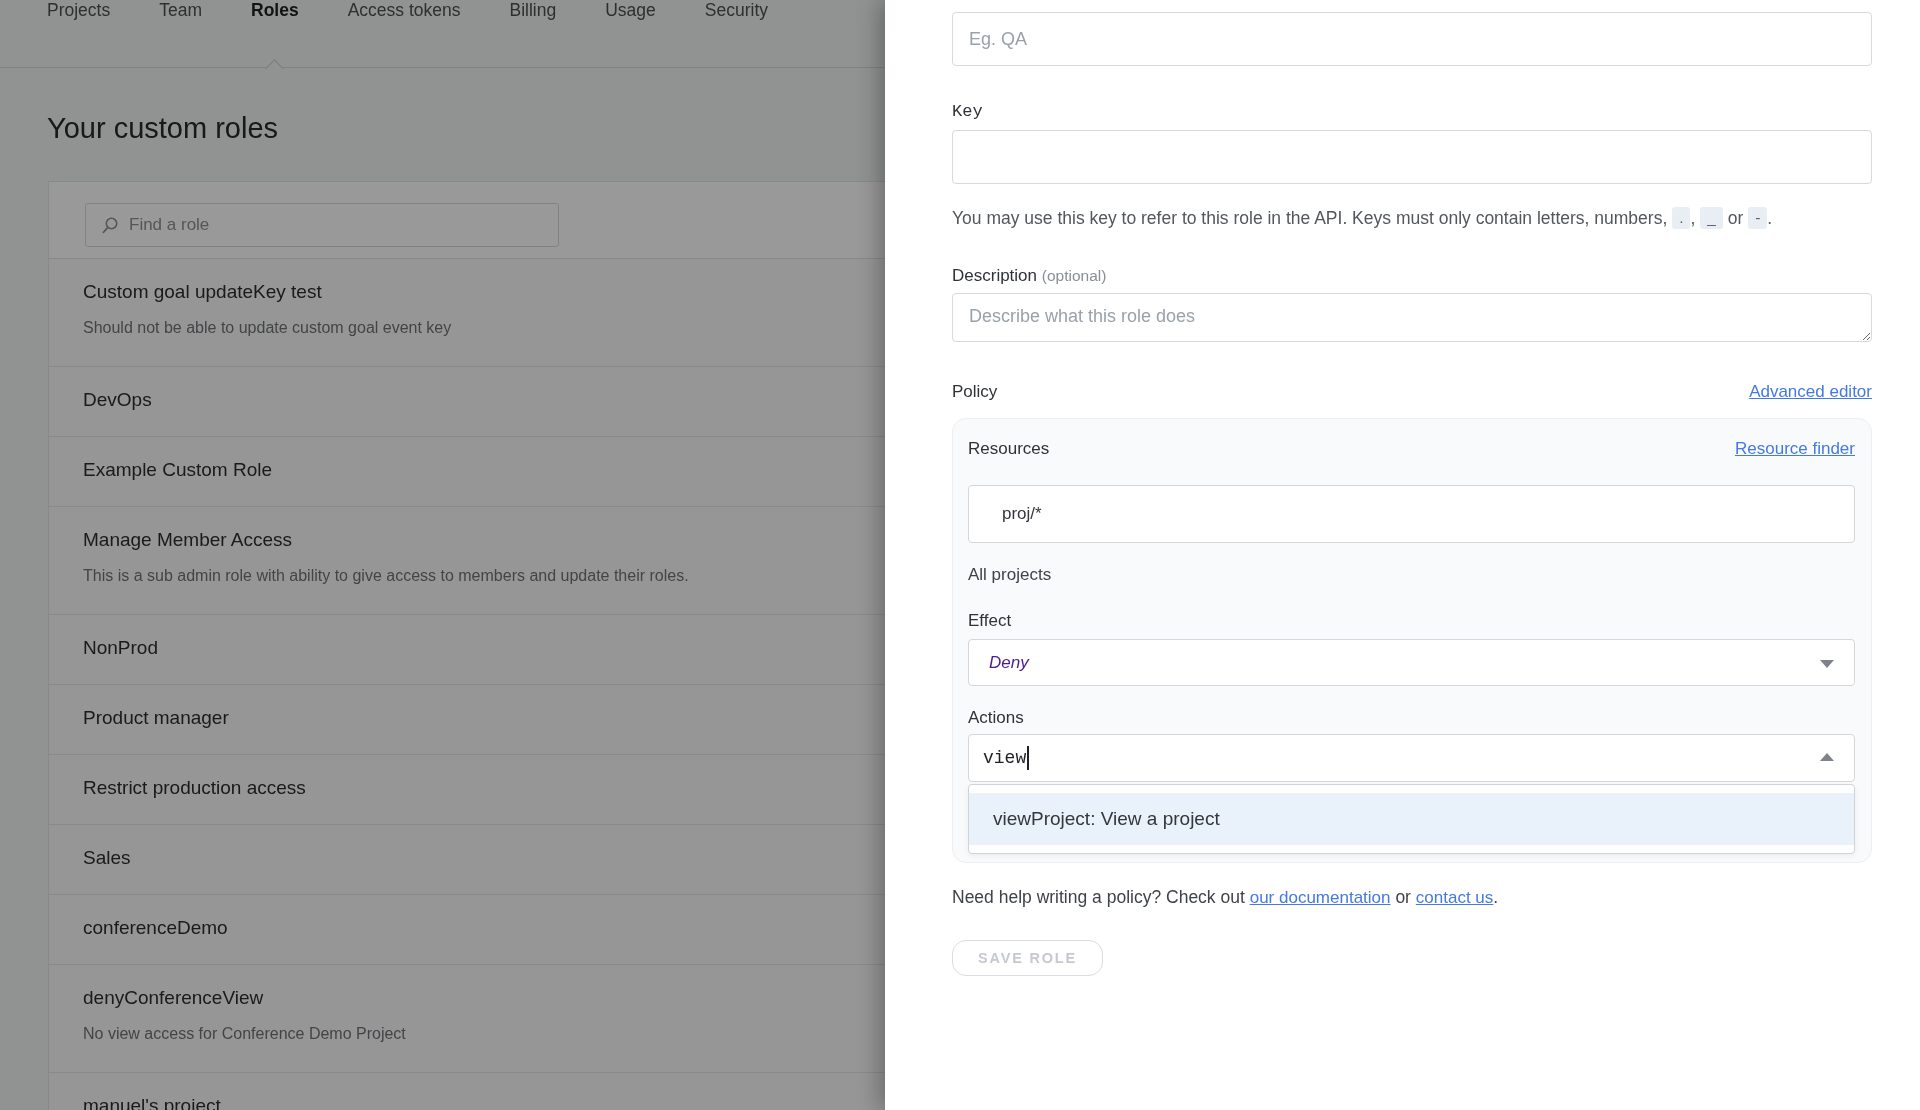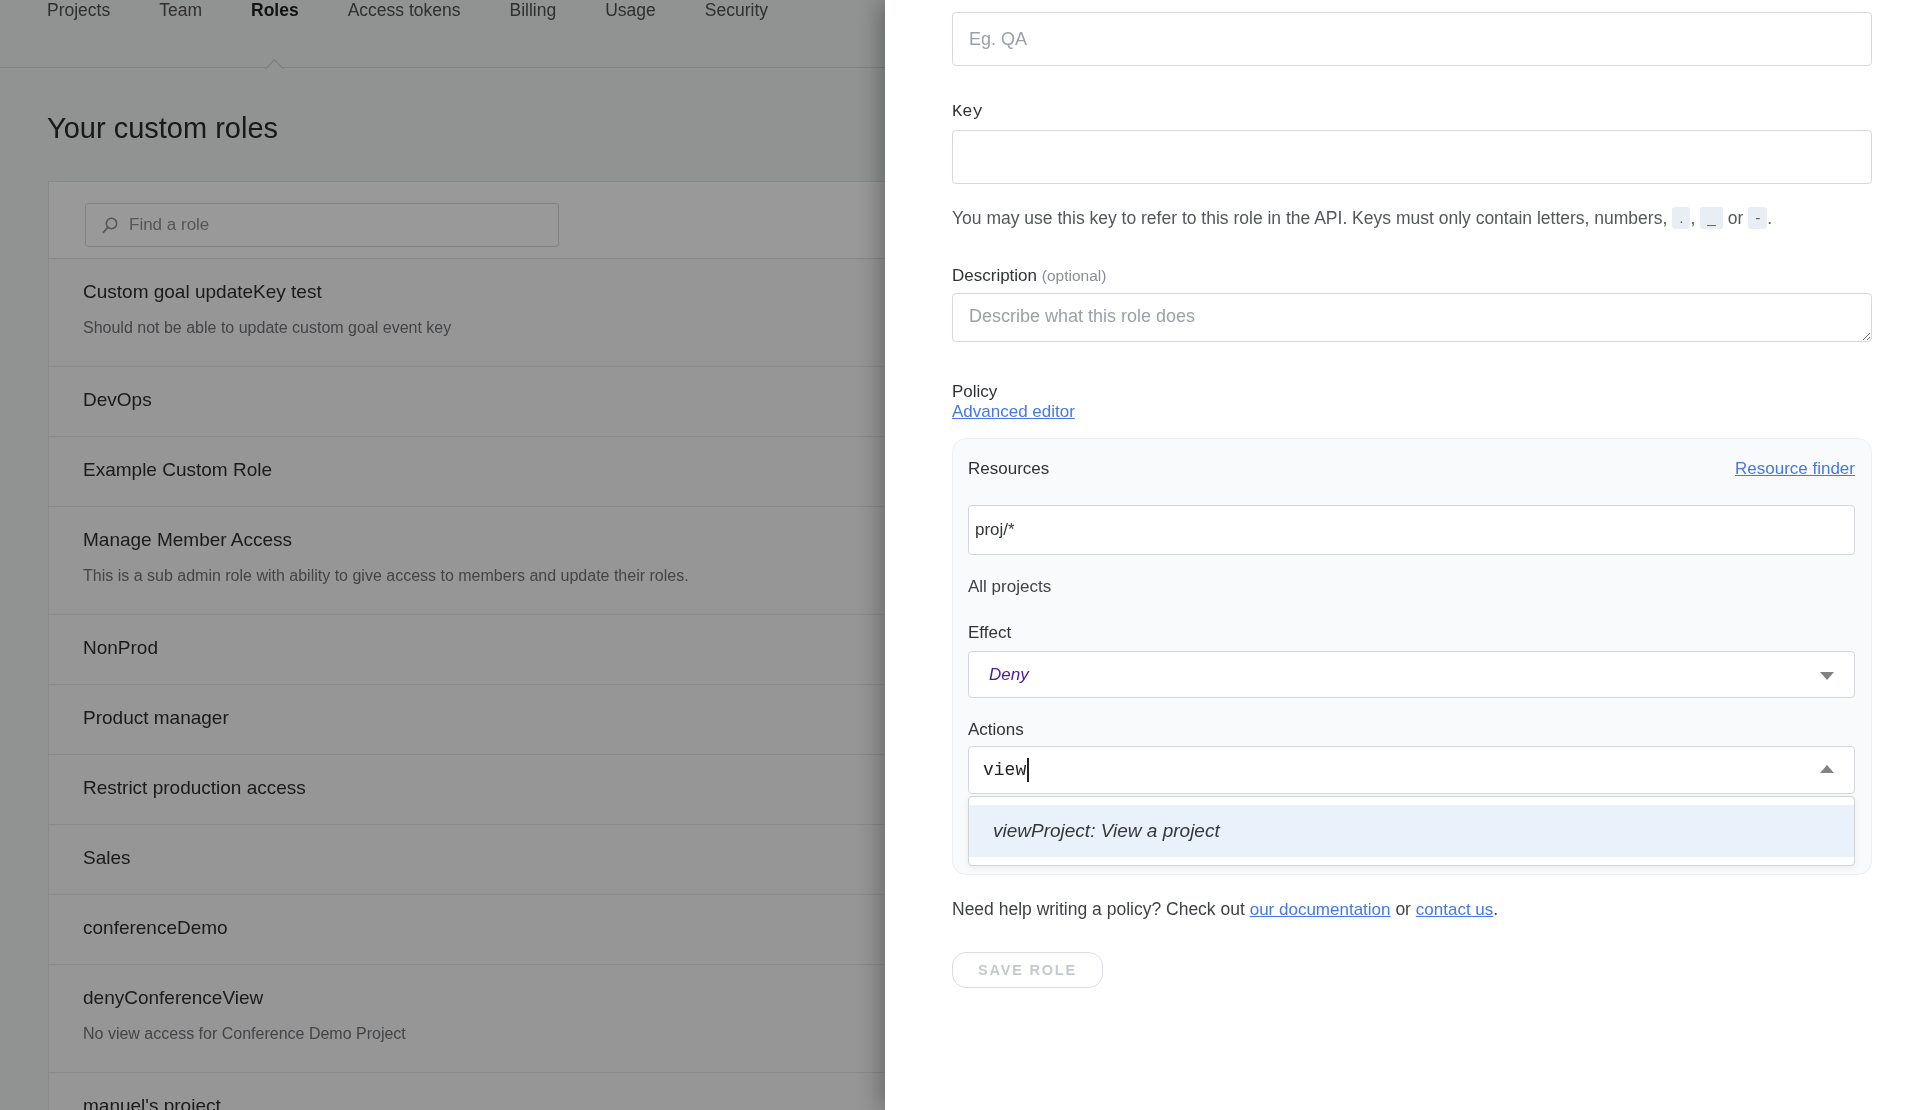--- a/index.html
+++ b/index.html
@@ -35,31 +35,31 @@
   .fld-label .optional { font-weight:400; color:#8a8f96; font-size:15.5px; }
   .cutoff-label { margin-top:-15px; height:19px; overflow:hidden; }
   .txt-input { width:920px; height:54px; border:1px solid #d6d9dd; border-radius:4px; background:#fff; font-size:18px; color:#33363b; padding:0 16px; outline:none; font-family:"Liberation Sans", sans-serif; }
   .txt-input::placeholder, textarea::placeholder { color:#9aa1a9; opacity:1; }
   .helper { width:920px; font-size:17.5px; color:#53575c; line-height:29px; margin-top:20px; }
   .tok { display:inline-block; background:#e9eef5; color:#5a5f66; border-radius:3px; padding:0 7px; font-size:15.5px; line-height:22px; vertical-align:1px; }
   textarea.desc { width:920px; height:49px; border:1px solid #d6d9dd; border-radius:4px; font-size:18px; color:#0369a1; padding:12px 16px; resize:vertical; outline:none; font-family:"Liberation Sans", sans-serif; }
   .row-between { display:flex; justify-content:space-between; align-items:baseline; }
   a.blue-link { color:#4479e2; font-size:17px; text-decoration:underline; cursor:pointer; }
   .policy-box { width:920px; background:#f9fafb; border:1px solid #eceef0; border-radius:14px; margin-top:16px; padding:20px 16px 8px 15px; }
-  .inner-input { width:887px; height:50px; border:1px solid #d3d6da; border-radius:4px; background:#fff; font-size:17px; color:#33363b; padding:0 6px; outline:none; font-family:"Liberation Sans", sans-serif; }
+  .inner-input { width:887px; height:58px; border:1px solid #d3d6da; border-radius:4px; background:#fff; font-size:17px; color:#33363b; padding:0 33px; outline:none; font-family:"Liberation Sans", sans-serif; }
   .plain-text { font-size:17px; color:#3f4349; }
   .select { width:887px; height:47px; border:1px solid #d3d6da; border-radius:4px; background:#fff; display:flex; align-items:center; padding:0 20px; position:relative; cursor:pointer; }
   .select .sel-value { font-size:17px; color:#4c1d95;font-style:italic; }
   .caret-down { position:absolute; right:20px; top:50%; margin-top:-3px; width:0; height:0; border-left:7px solid transparent; border-right:7px solid transparent; border-top:8px solid #7f8389; }
   .caret-up { position:absolute; right:20px; top:50%; margin-top:-5px; width:0; height:0; border-left:7px solid transparent; border-right:7px solid transparent; border-bottom:8px solid #7f8389; }
   .combo-input { width:887px; height:48px; border:1px solid #d3d6da; border-radius:4px; background:#fff; display:flex; align-items:center; padding:0 14px; position:relative;font-family:Liberation Mono, monospace; }
   .combo-input .val { font-size:18px; color:#1f2125; }
   .text-caret { display:inline-block; width:2px; height:24px; background:#1f2125; margin-left:1px; }
   .menu { width:887px; border:1px solid #d0d3d7; border-radius:4px; background:#fff; padding:8px 0; margin-top:2px; box-shadow:0 2px 6px rgba(0,0,0,0.06); }
-  .option { background:#e9f1fa; padding:15px 24px; font-size:19px; color:#34383d; cursor:pointer;font-style:italic; }
+  .option { background:#e9f1fa; padding:15px 24px; font-size:19px; color:#34383d; cursor:pointer; }
   .needhelp { font-size:17.5px; color:#3f4349; margin-top:24px; }
   .save-btn { margin-top:32px; height:36px; padding:0 25px; background:#fff; border:1px solid #d9dce0; border-radius:14px; font-size:14.5px; font-weight:700; letter-spacing:1.8px; color:#c5c9cf; font-family:"Liberation Sans", sans-serif; cursor:default; }
 
   .mt-name-input { margin-top:8px; }
   .mt-key-label { margin-top:36px;font-family:Liberation Mono, monospace; }
   .mt-key-input { margin-top:9px; }
   .mt-desc-label { margin-top:33px; }
   .mt-desc-input { margin-top:7px; }
   .mt-policy-row { margin-top:36px; }
   .mt-proj { margin-top:26px; }
@@ -170,21 +170,21 @@
         <span>or</span>
         <span class="tok">-</span><span>.</span>
       </div>
 
       <div class="fld-label mt-desc-label">
         <span>Description</span>
         <span class="optional">(optional)</span>
       </div>
       <textarea class="desc mt-desc-input" placeholder="Describe what this role does" style=""></textarea>
 
-      <div class="row-between mt-policy-row" style="width:920px;flex-direction:column;">
+      <div class="row-between mt-policy-row" style="width:920px;">
         <div class="fld-label">Policy</div>
         <a class="blue-link">Advanced editor</a>
       </div>
 
       <div class="policy-box">
         <div class="row-between" style="width:887px;">
           <div class="fld-label">Resources</div>
           <a class="blue-link">Resource finder</a>
         </div>
 

